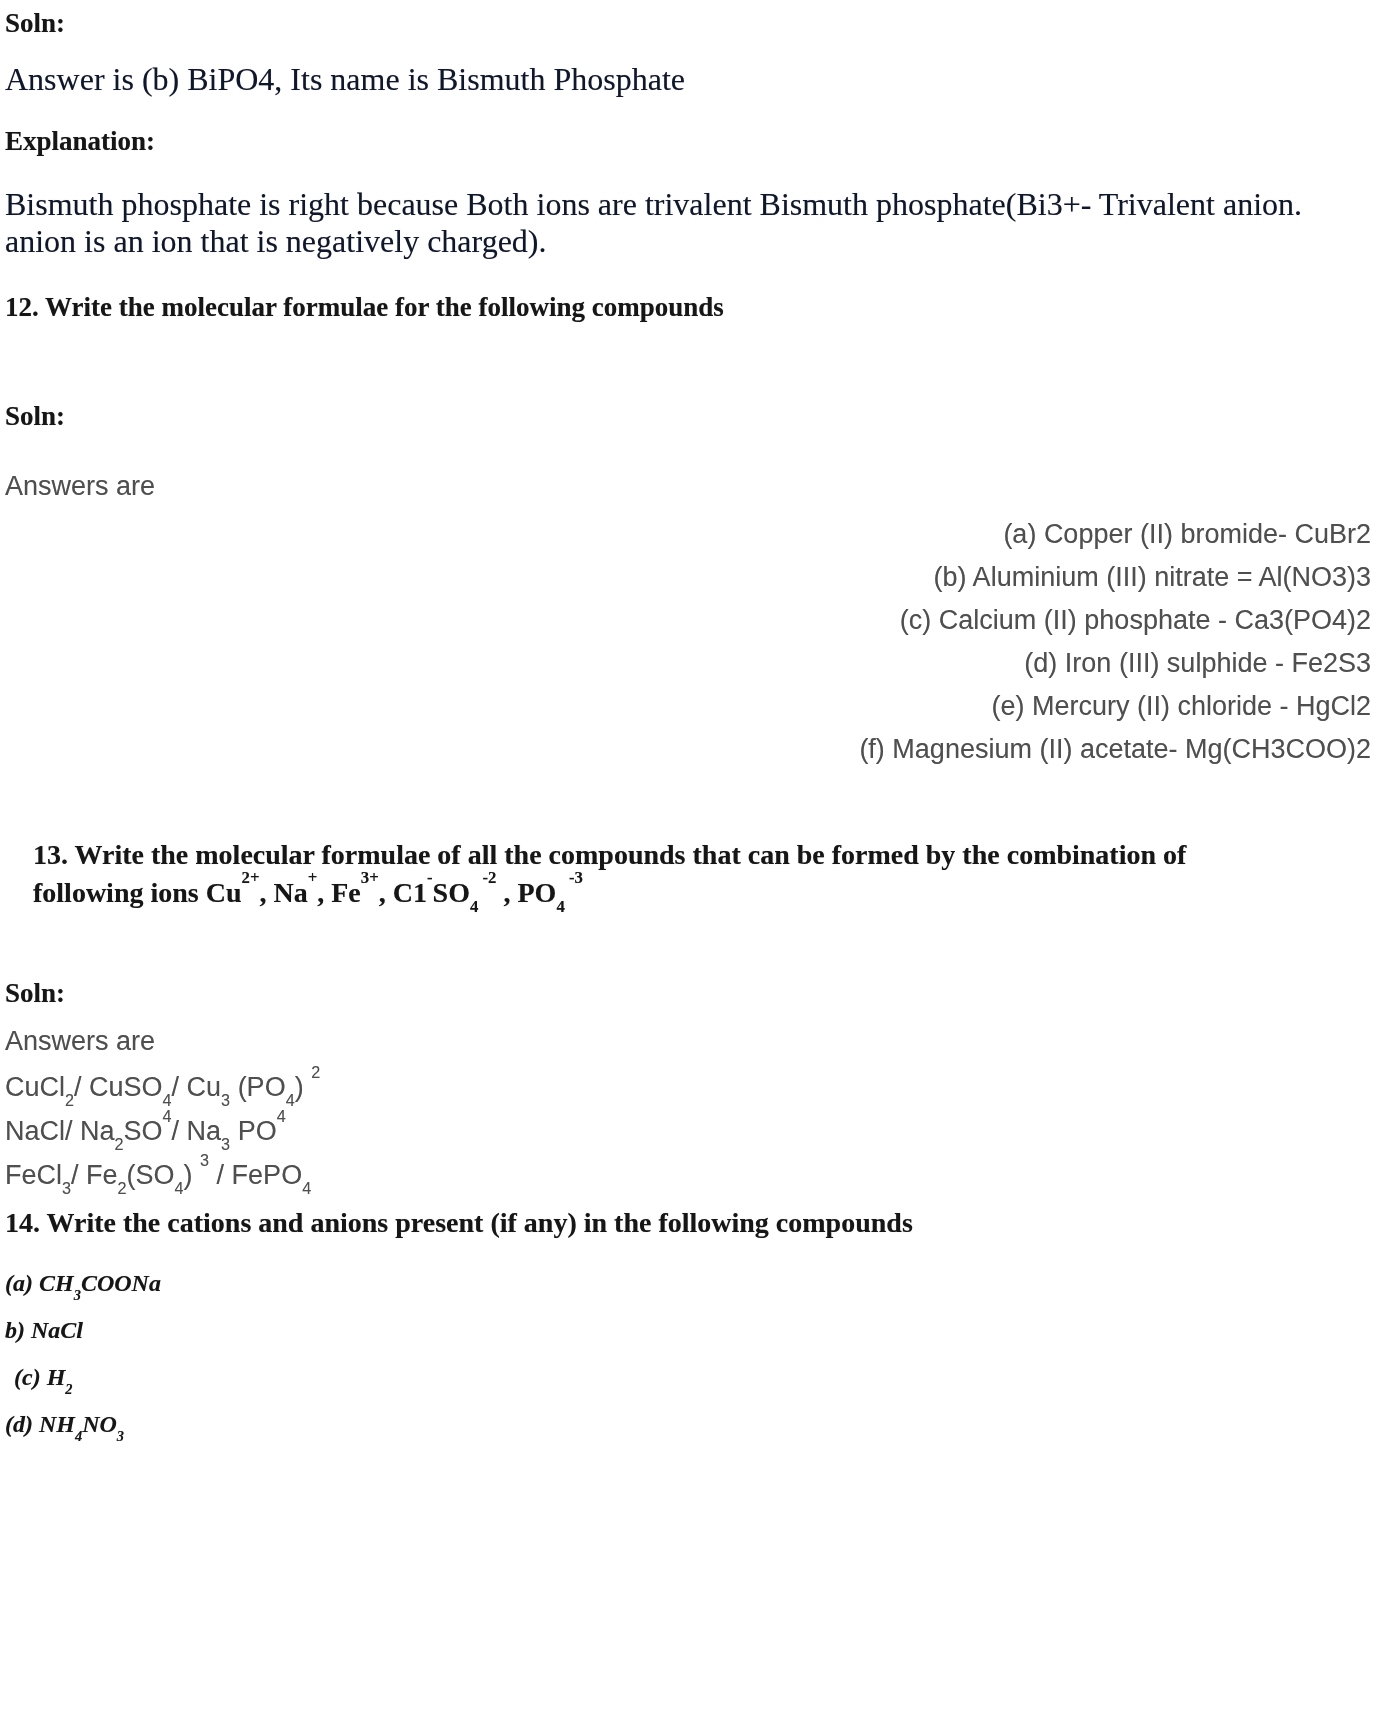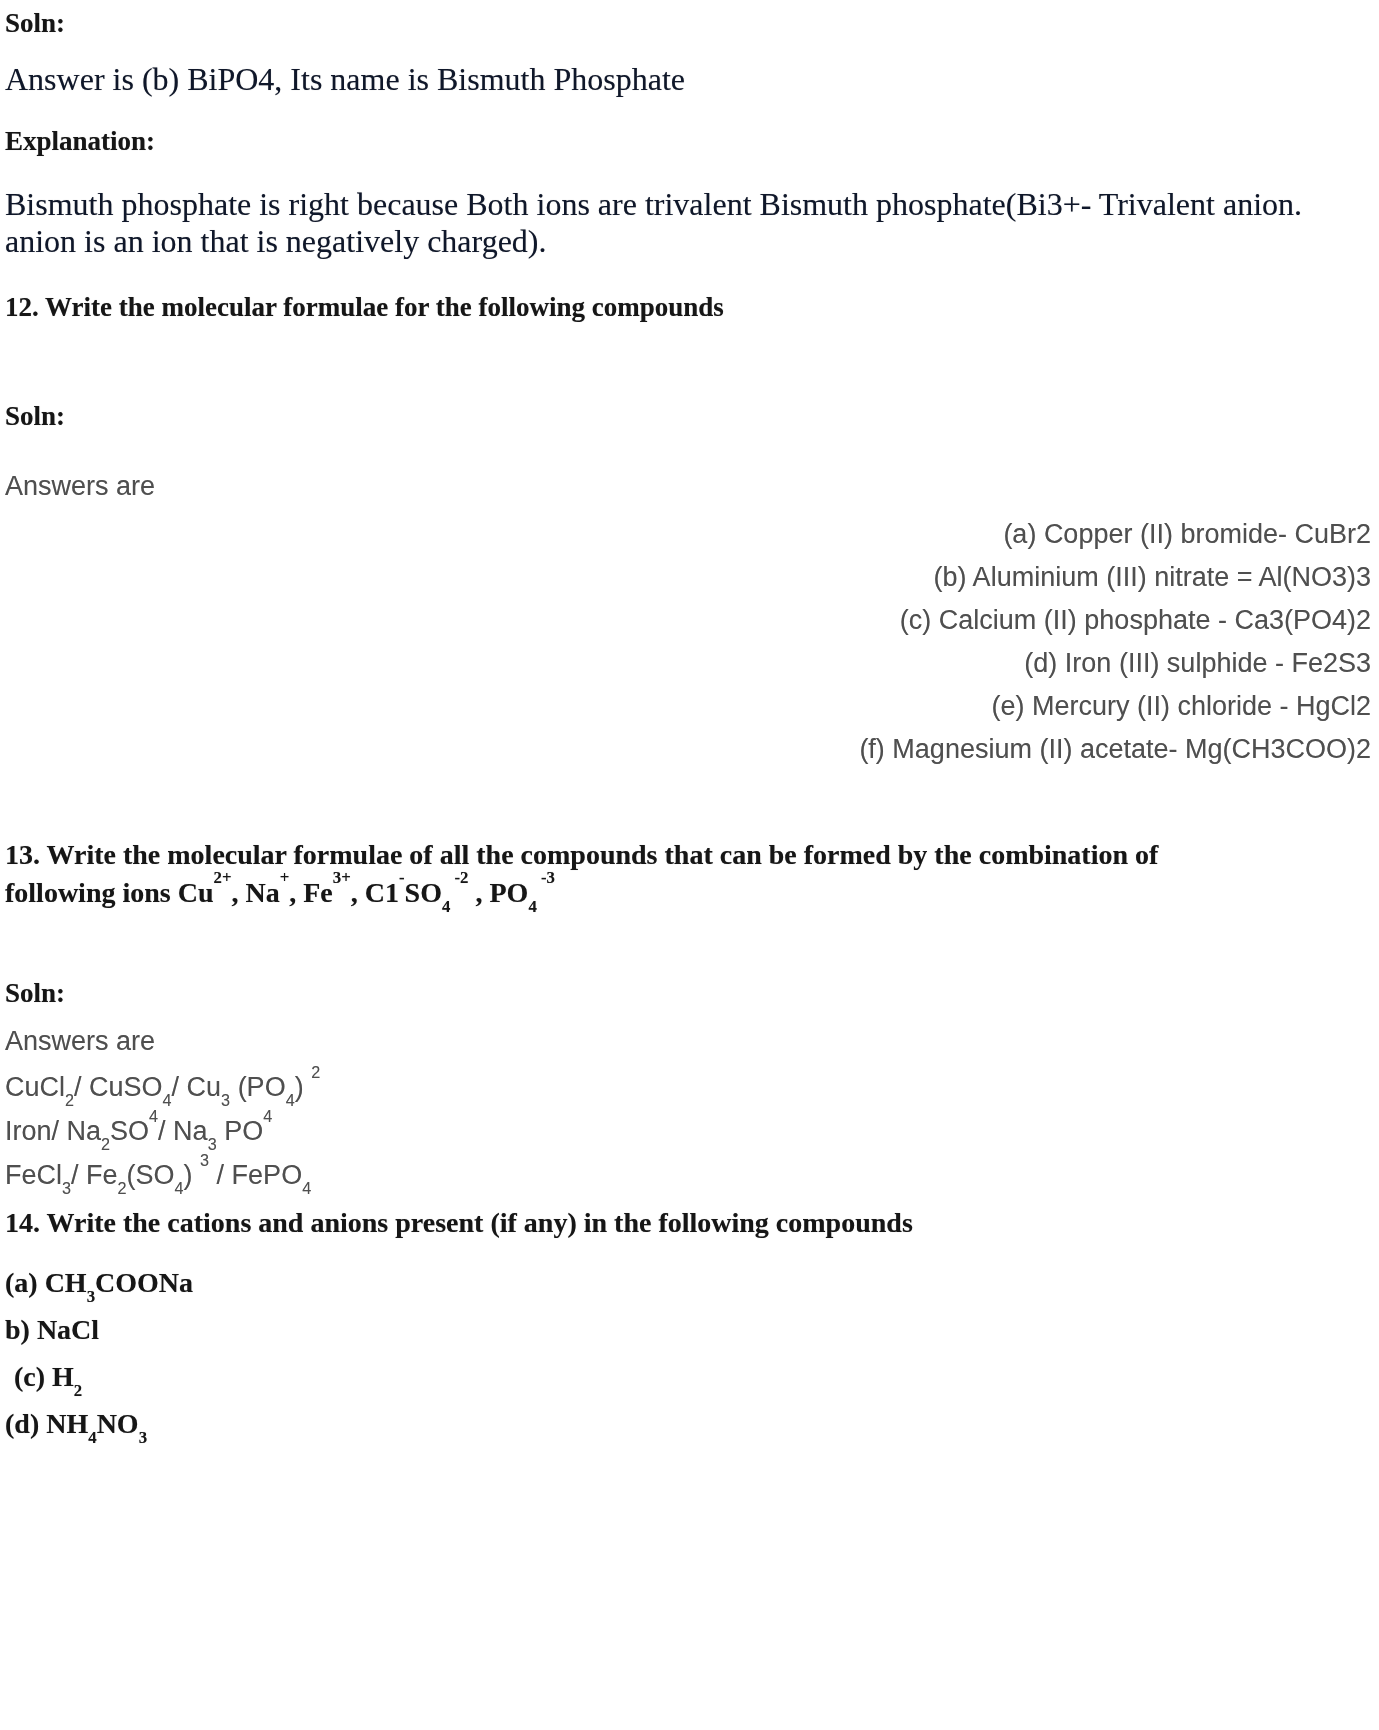--- a/index.html
+++ b/index.html
@@ -49,38 +49,39 @@
     line-height: 30px;
     color: #4f4f4f;
     text-shadow: 0 0 0.6px rgba(90,90,90,0.4);
   }
   .arow { margin-bottom: 13px; }
   .frow { margin-bottom: 14px; }
   
   .qitem {
     font-family: "Liberation Serif", serif;
     font-weight: bold;
-    font-size: 28px;
+    font-size: 24px;
     line-height: 34px;
     color: #161616;
     margin-bottom: 13px;
+    font-style: italic;
   }
   .indent { padding-left: 9px; }
   sup { font-size: 60%; line-height: 0; position: relative; top: -0.52em; }
   sub { font-size: 60%; line-height: 0; position: relative; top: 0.22em; }
   
   .mt-answer   { margin-top: 22px; }
   .mt-expl     { margin-top: 28px; }
   .mt-para     { margin-top: 28px; }
   .mt-q12      { margin-top: 30px; }
   .mt-q12list  { margin-top: 26px; }
   .mt-soln2    { margin-top: 75px; }
   .mt-ansintro { margin-top: 38px; }
   .mt-answers  { margin-top: 18px; text-align: right; }
-  .mt-q13      { margin-top: 72px; }
+  .mt-q13      { margin-top: 72px; margin-left: 28px; }
   .mt-soln3    { margin-top: 64px; }
   .mt-ansintro2{ margin-top: 16px; }
   .mt-formulas { margin-top: 16px; }
   .mt-q14      { }
   .mt-q14list  { margin-top: 24px; }
 </style>
 </head>
 <body>
 
 <div class="doc">
@@ -110,21 +111,21 @@
   </div>
 
   <div class="h-serif q-big mt-q13"><span>13. Write the molecular formulae of all the compounds that can be formed by the combination of</span><br><span>following ions Cu</span><sup>2+</sup><span>, Na</span><sup>+</sup><span>, Fe</span><sup>3+</sup><span>, C1</span><sup>-</sup><span>SO</span><sub>4</sub><sup> -2</sup><span> , PO</span><sub>4</sub><sup> -3</sup></div>
 
   <div class="h-serif mt-soln3">Soln:</div>
 
   <div class="sans mt-ansintro2">Answers are</div>
 
   <div class="mt-formulas">
     <div class="sans frow"><span>CuCl</span><sub>2</sub><span>/ CuSO</span><sub>4</sub><span>/ Cu</span><sub>3</sub><span> (PO</span><sub>4</sub><span>) </span><sup>2</sup></div>
-    <div class="sans frow"><span>Iron/ Na</span><sub>2</sub><span>SO</span><sup>4</sup><span>/ Na</span><sub>3</sub><span> PO</span><sup>4</sup></div>
+    <div class="sans frow"><span>NaCl/ Na</span><sub>2</sub><span>SO</span><sup>4</sup><span>/ Na</span><sub>3</sub><span> PO</span><sup>4</sup></div>
     <div class="sans frow"><span>FeCl</span><sub>3</sub><span>/ Fe</span><sub>2</sub><span>(SO</span><sub>4</sub><span>) </span><sup>3</sup><span> / FePO</span><sub>4</sub></div>
   </div>
 
   <div class="h-serif q-big mt-q14">14. Write the cations and anions present (if any) in the following compounds</div>
 
   <div class="mt-q14list">
     <div class="qitem"><span>(a) CH</span><sub>3</sub><span>COONa</span></div>
     <div class="qitem"><span>b) NaCl</span></div>
     <div class="qitem indent"><span>(c) H</span><sub>2</sub></div>
     <div class="qitem"><span>(d) NH</span><sub>4</sub><span>NO</span><sub>3</sub></div>

